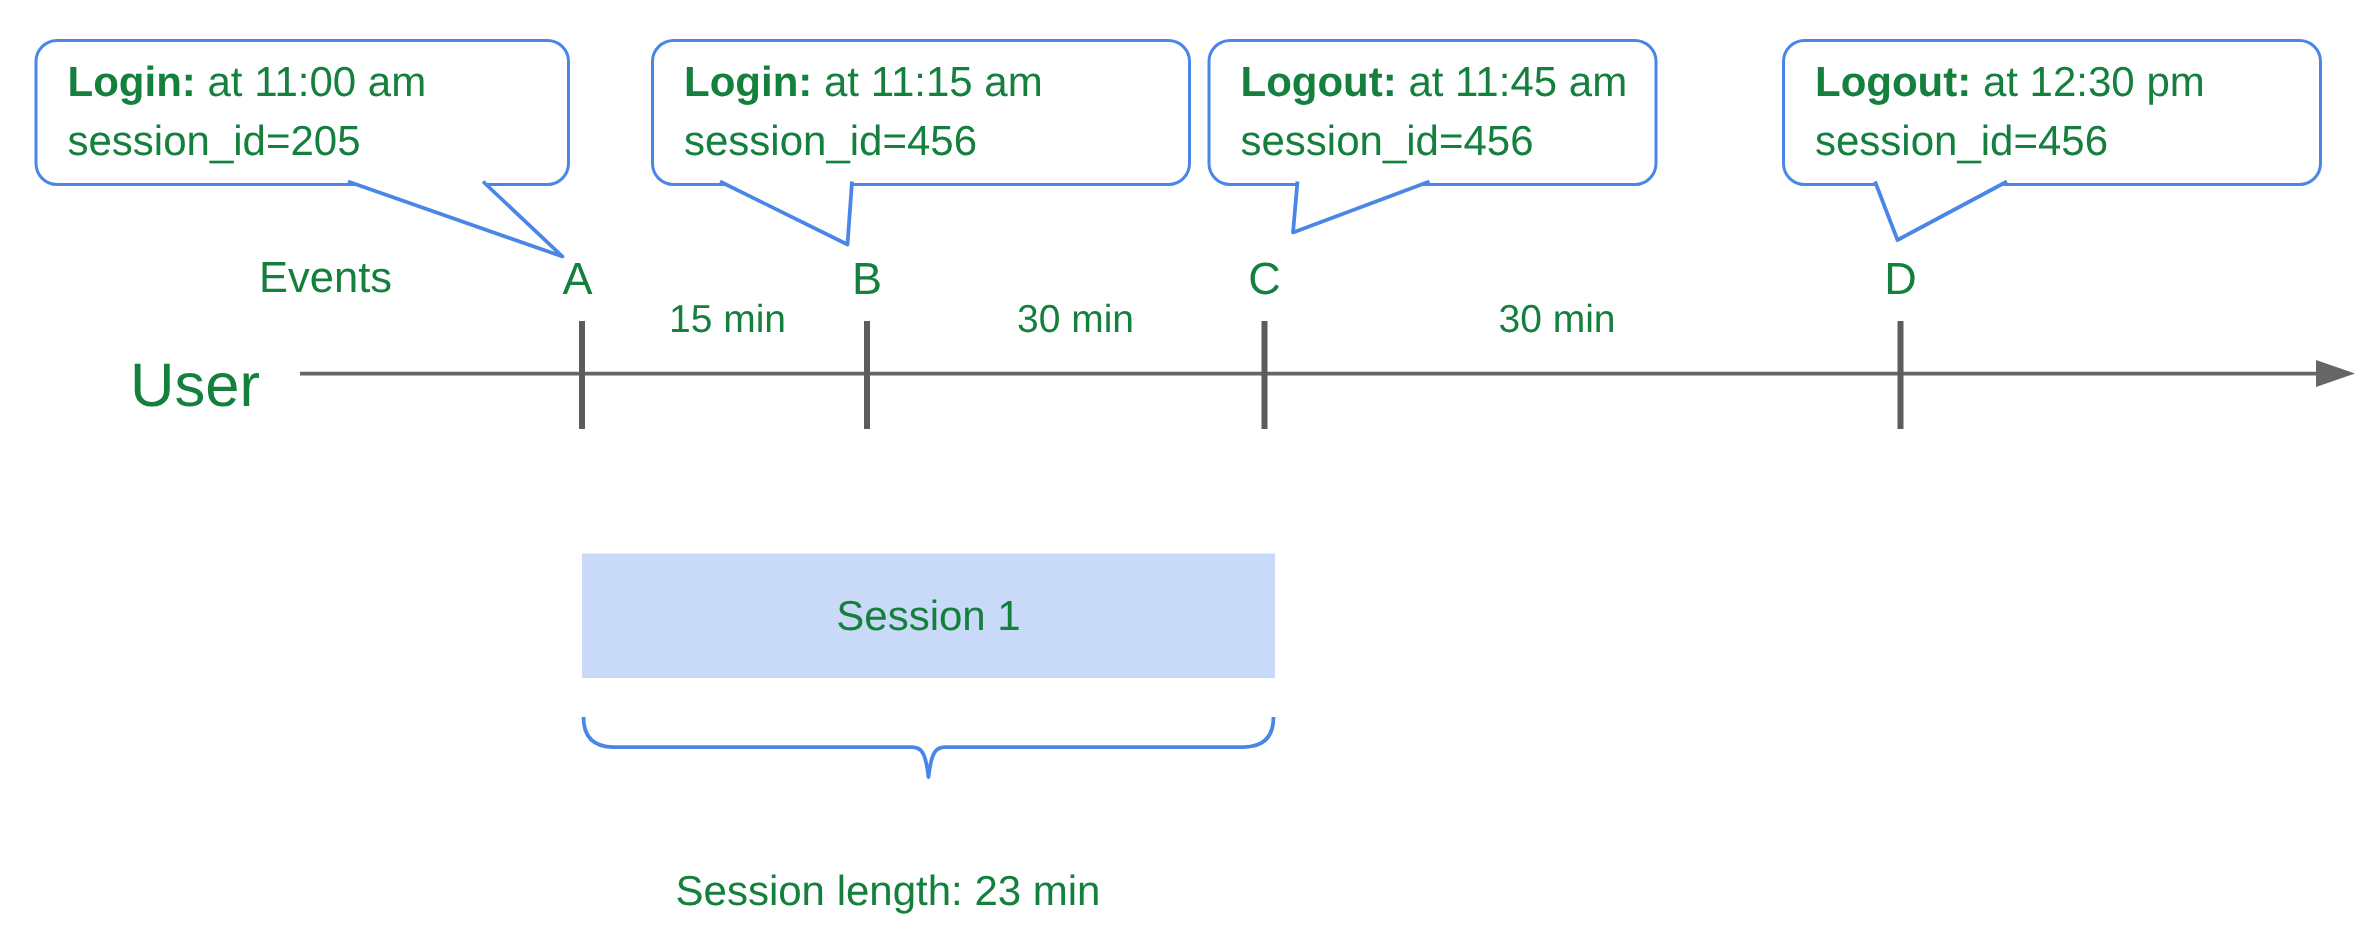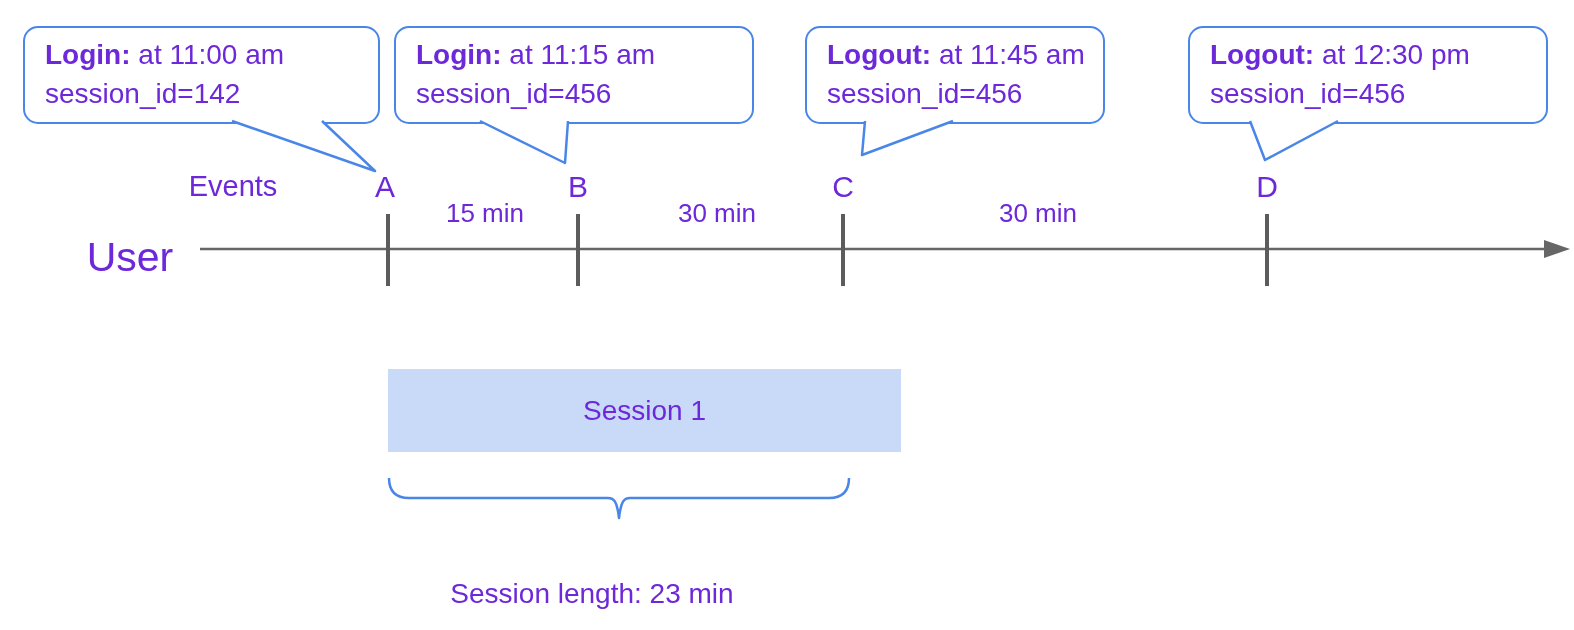--- a/index.html
+++ b/index.html
@@ -2,41 +2,41 @@
 <html><head>
 <meta charset="utf-8">
 <style>
   html, body { margin: 0; padding: 0; background: #ffffff; }
   .canvas {
     position: relative;
     width: 1574px;
     height: 630px;
     background: #ffffff;
     font-family: "Liberation Sans", sans-serif;
-    color: #6d28d9;
+    color: #15803d;
     overflow: hidden;
   }
   
   .callout {
     position: absolute;
     top: 26px;
     height: 98px;
     box-sizing: border-box;
     background: #ffffff;
     border: 2.5px solid #4a86e8;
     border-radius: 15px;
     padding: 7px 20px 0 20px;
     font-size: 28px;
     line-height: 39px;
     white-space: nowrap;
     z-index: 1;
   }
   .callout .evt { font-weight: bold; }
   .c1 { left: 23px;   width: 357px; }
-  .c2 { left: 394px;  width: 360px; }
+  .c2 { left: 434px;  width: 360px; }
   .c3 { left: 805px;  width: 300px; }
   .c4 { left: 1188px; width: 360px; }
 
   
   .overlay {
     position: absolute;
     left: 0; top: 0;
     z-index: 5;
     pointer-events: none;
   }
@@ -46,54 +46,54 @@
   .arrowhead { fill: #666666; stroke: none; }
   .brace { fill: none; stroke: #4a86e8; stroke-width: 2.5; stroke-linejoin: round; }
 
   
   .lbl {
     position: absolute;
     transform: translate(-50%, -50%);
     white-space: nowrap;
     z-index: 6;
   }
-  .events-lbl { left: 217px; top: 186px; font-size: 29px; margin-left: 16px; }
+  .events-lbl { left: 217px; top: 186px; font-size: 29px; }
   .user-lbl   { left: 130px; top: 257px; font-size: 41px; }
   .marker     { font-size: 30px; top: 187px; }
   .mA { left: 385px; }
   .mB { left: 578px; }
   .mC { left: 843px; }
   .mD { left: 1267px; }
   .interval   { font-size: 26px; top: 213px; }
   .i0 { left: 485px; }
   .i1 { left: 717px; }
   .i2 { left: 1038px; }
 
   
   .session-box {
     position: absolute;
     left: 388px; top: 369px;
-    width: 513px; height: 83px;
+    width: 462px; height: 83px;
     background: #c9daf8;
     display: flex;
     align-items: center;
     justify-content: center;
     font-size: 28px;
     z-index: 1;
   }
   .session-length { left: 592px; top: 594px; font-size: 28px; }
 </style>
 </head>
 <body>
 
 <div class="canvas">
 
   <div class="callout c1">
     <div><span class="evt">Login:</span><span> at 11:00 am</span></div>
-    <div>session_id=142</div>
+    <div>session_id=205</div>
   </div>
   <div class="callout c2">
     <div><span class="evt">Login:</span><span> at 11:15 am</span></div>
     <div>session_id=456</div>
   </div>
   <div class="callout c3">
     <div><span class="evt">Logout:</span><span> at 11:45 am</span></div>
     <div>session_id=456</div>
   </div>
   <div class="callout c4">

